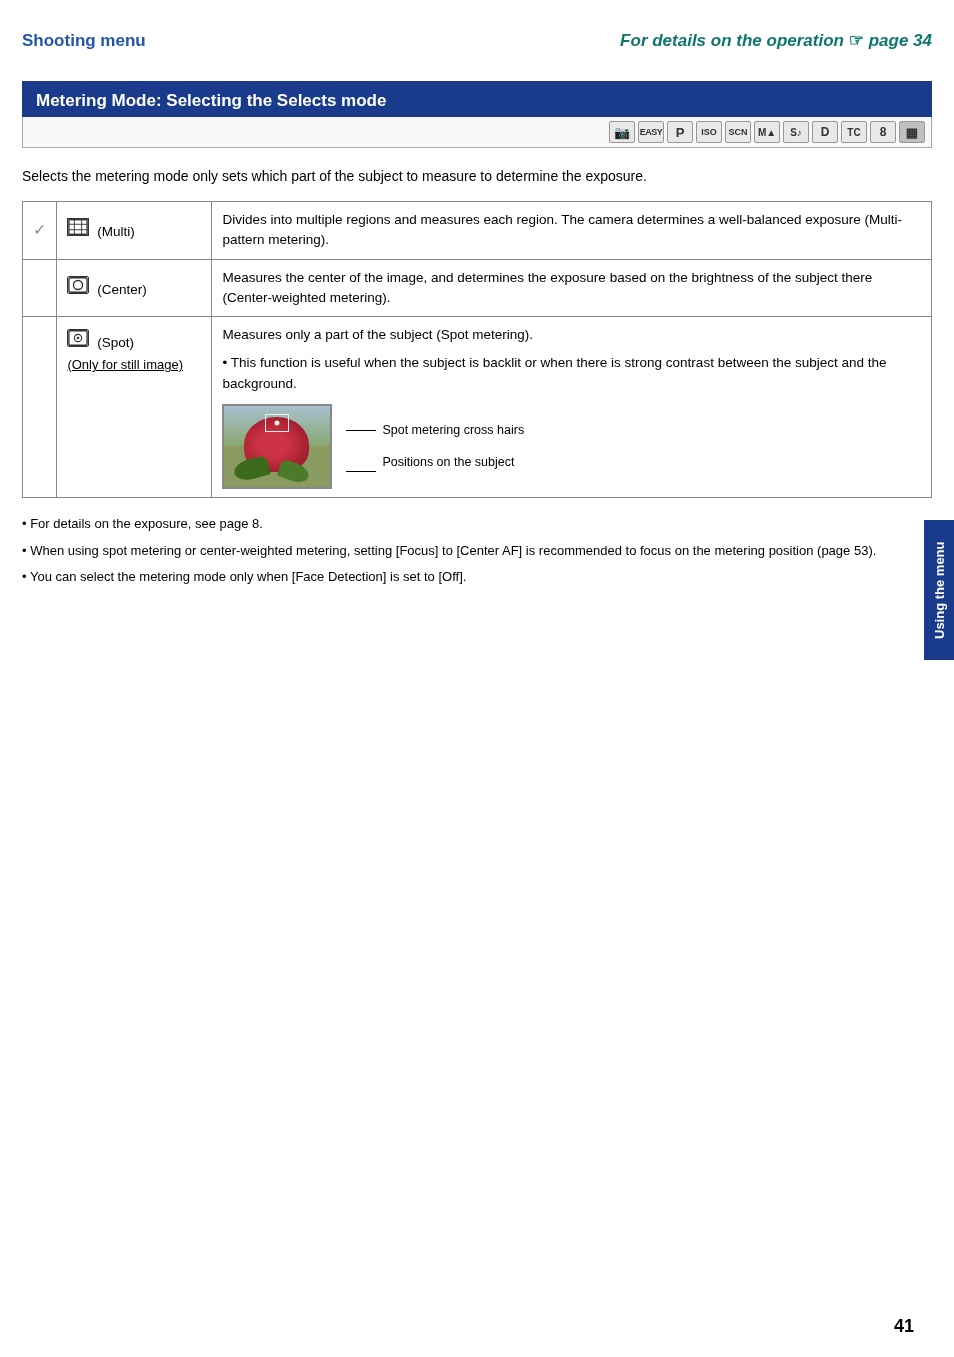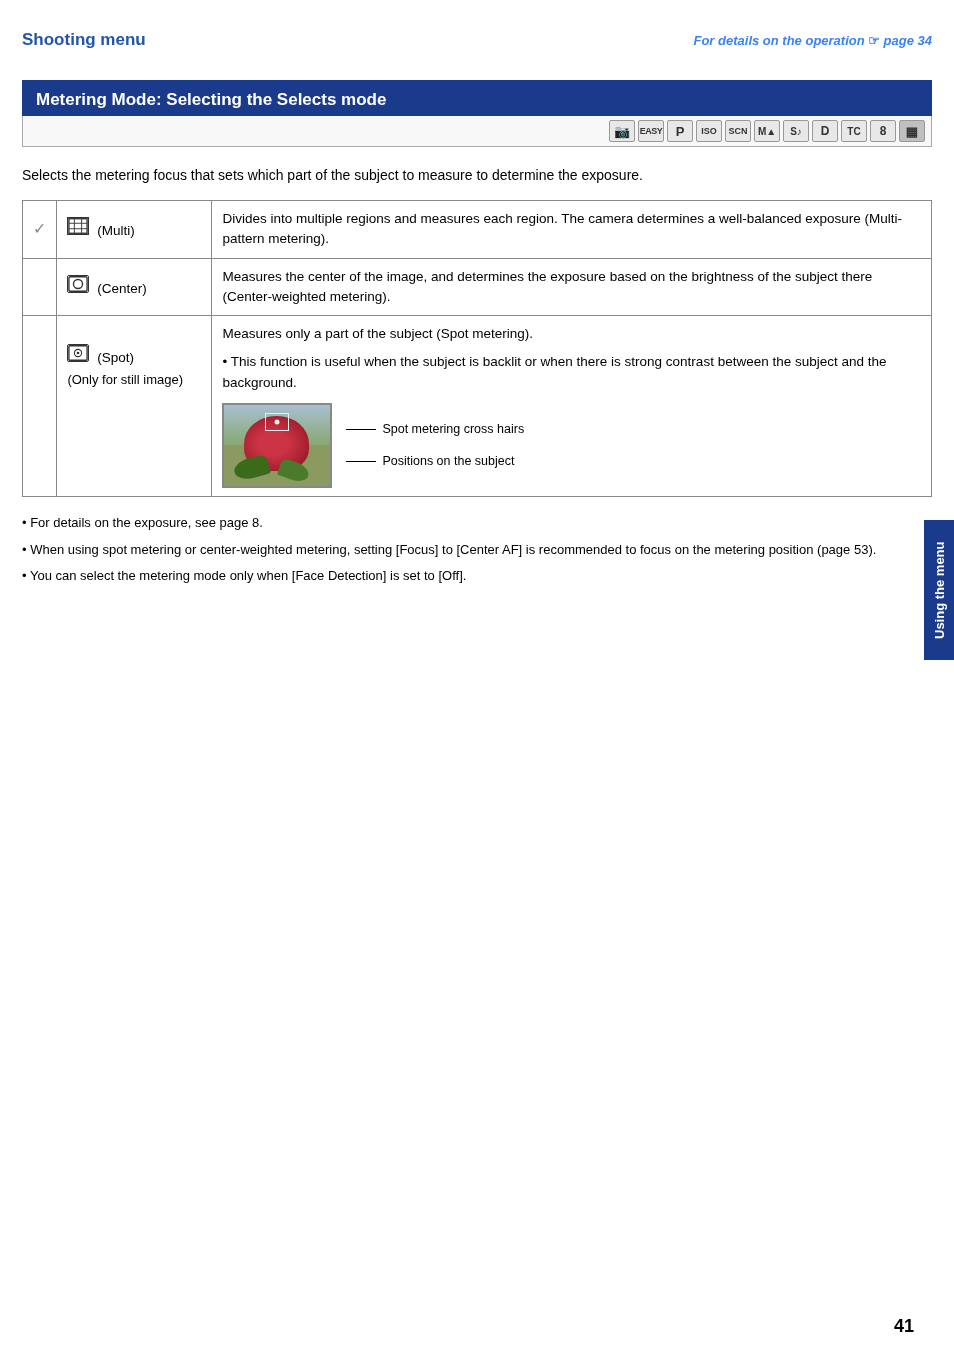--- a/index.html
+++ b/index.html
@@ -28,22 +28,22 @@
       border-bottom: none;
     }
     .header-left {
       color: #2255aa;
       font-size: 17px;
       font-weight: bold;
     }
     .header-right {
       font-style: italic;
       font-weight: bold;
-      font-size: 13px;
-      color: #3b82f6;
+      font-size: 17px;
+      color: #0f766e;
     }
 
     
     .title-box {
       background: #1a3a8c;
       color: #fff;
       font-size: 17px;
       font-weight: bold;
       padding: 10px 14px 6px 14px;
       margin-bottom: 0;
@@ -266,21 +266,21 @@
       </div>
     <div class="icon-item">
         <span style="font-size:10px;">TC</span>
       </div>
     <div class="icon-item">
         <span style="font-size:12px;">8</span>
       </div>
     <div class="icon-item active" style="font-size:13px;">▦</div>
   </div>
 
-  <p class="intro-text">Selects the metering focus that sets which part of the subject to measure to determine the exposure.</p>
+  <p class="intro-text">Selects the metering mode only sets which part of the subject to measure to determine the exposure.</p>
 
   <table class="metering-table">
 
     <tbody>
         <tr>
       <td class="col-check">
         <span style="color:#888; font-size:16px;">✓</span>
       </td>
       <td class="col-icon">
         <span class="multi-icon">
@@ -310,32 +310,32 @@
         </span>
         <span style="margin-left:4px;">(Center)</span>
       </td>
       <td class="col-desc">
         Measures the center of the image, and determines the exposure based on the brightness of the subject there (Center-weighted metering).
       </td>
     </tr>
 
     <tr>
       <td class="col-check"></td>
-      <td class="col-icon" style="vertical-align:top; padding-top:28px;">
+      <td class="col-icon" style="vertical-align:top; padding-top:12px;">
         <div>
           <span class="spot-icon">
             <svg width="22" height="18" viewBox="0 0 22 18">
               <rect x="1" y="1" width="20" height="16" fill="none" stroke="#333" stroke-width="1.5" rx="1"></rect>
               <circle cx="11" cy="9" r="4" fill="none" stroke="#333" stroke-width="1.2"></circle>
               <circle cx="11" cy="9" r="1.5" fill="#333"></circle>
             </svg>
           </span>
           <span style="margin-left:4px;">(Spot)</span>
         </div>
-        <div style="font-size:13px; margin-top:2px;">(Only for still image)</div>
+        <div style="font-size:13px; margin-top:2px;text-decoration:underline;">(Only for still image)</div>
       </td>
       <td class="col-desc">
         <p style="margin-bottom:8px;">Measures only a part of the subject (Spot metering).</p>
         <p style="margin-bottom:10px;">• This function is useful when the subject is backlit or when there is strong contrast between the subject and the background.</p>
 
         <div class="spot-image-area">
           <div class="camera-preview">
 
             <div style="position:absolute;top:0;left:0;width:100%;height:50%;background:linear-gradient(180deg,#a8c0d0 0%,#88a870 100%);"></div>
 
@@ -346,21 +346,21 @@
 
             <div style="position:absolute;top:8px;left:50%;transform:translateX(-50%);width:24px;height:18px;border:1.5px solid #eee;background:transparent;">
               <div style="position:absolute;top:50%;left:50%;transform:translate(-50%,-50%);width:5px;height:5px;background:#eee;border-radius:50%;"></div>
             </div>
           </div>
           <div class="spot-labels">
             <div class="spot-line">
               <div class="spot-dash"></div>
               <span>Spot metering cross hairs</span>
             </div>
-            <div class="spot-line" style="margin-top:12px;">
+            <div class="spot-line" style="margin-top:12px;align-items:flex-end;">
               <div class="spot-dash"></div>
               <span>Positions on the subject</span>
             </div>
           </div>
         </div>
       </td>
     </tr>
   </tbody>
     </table>
 

